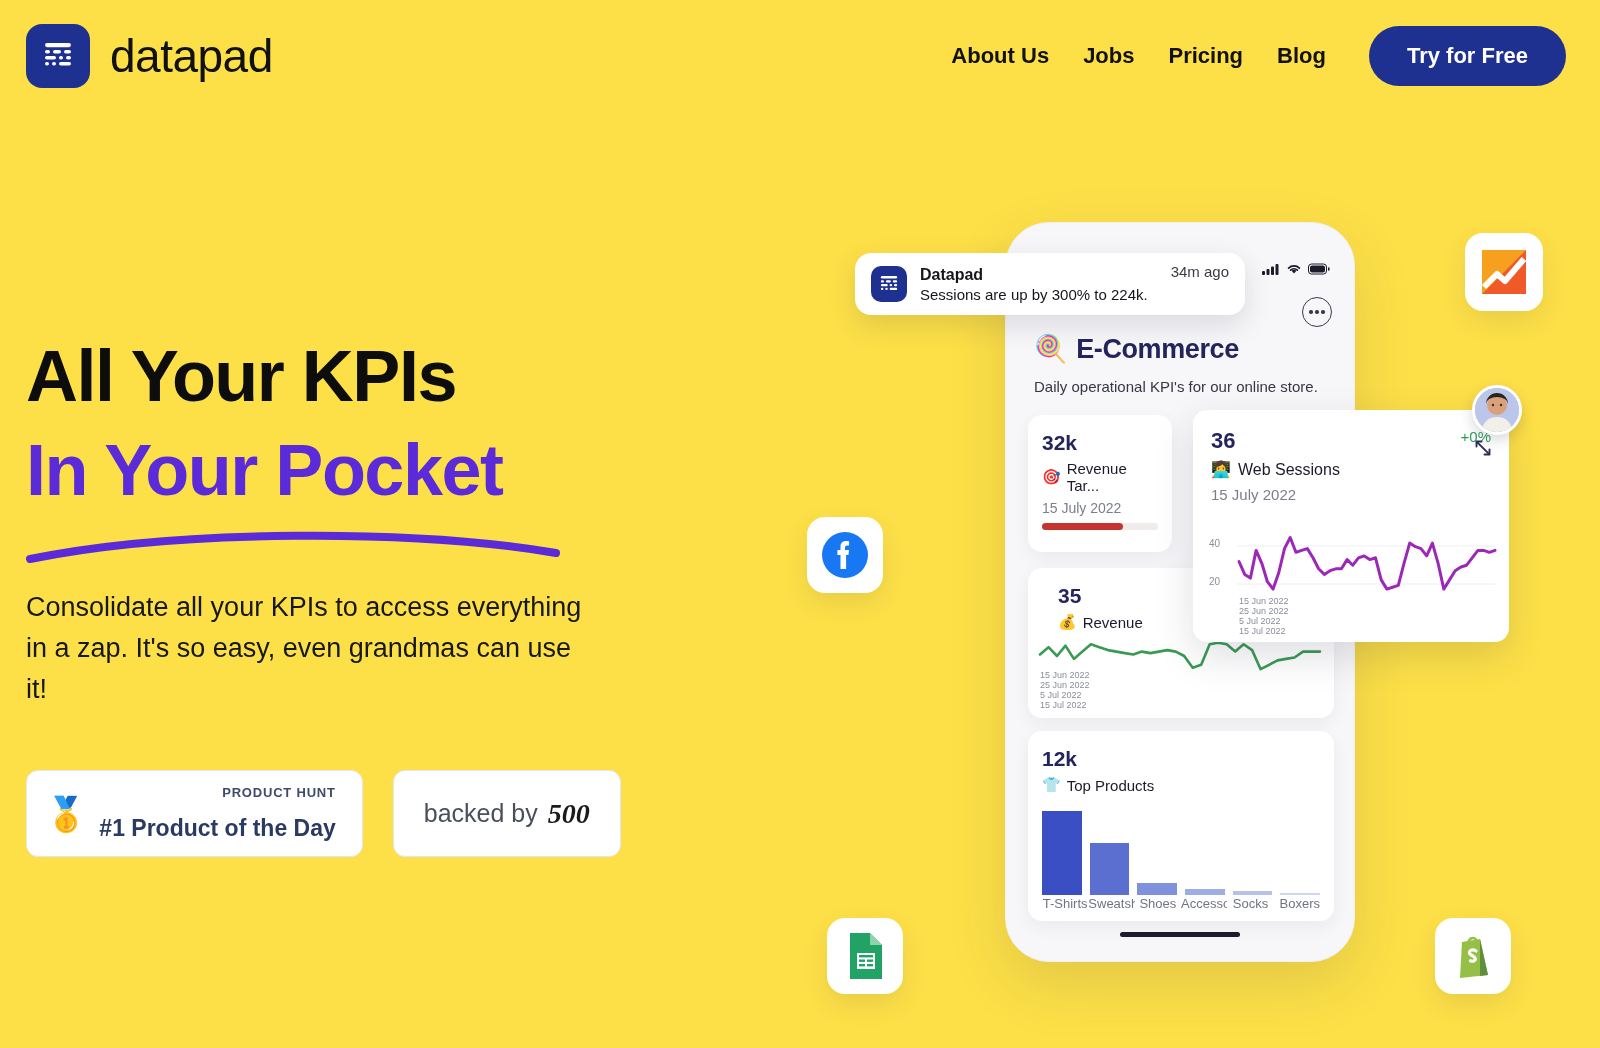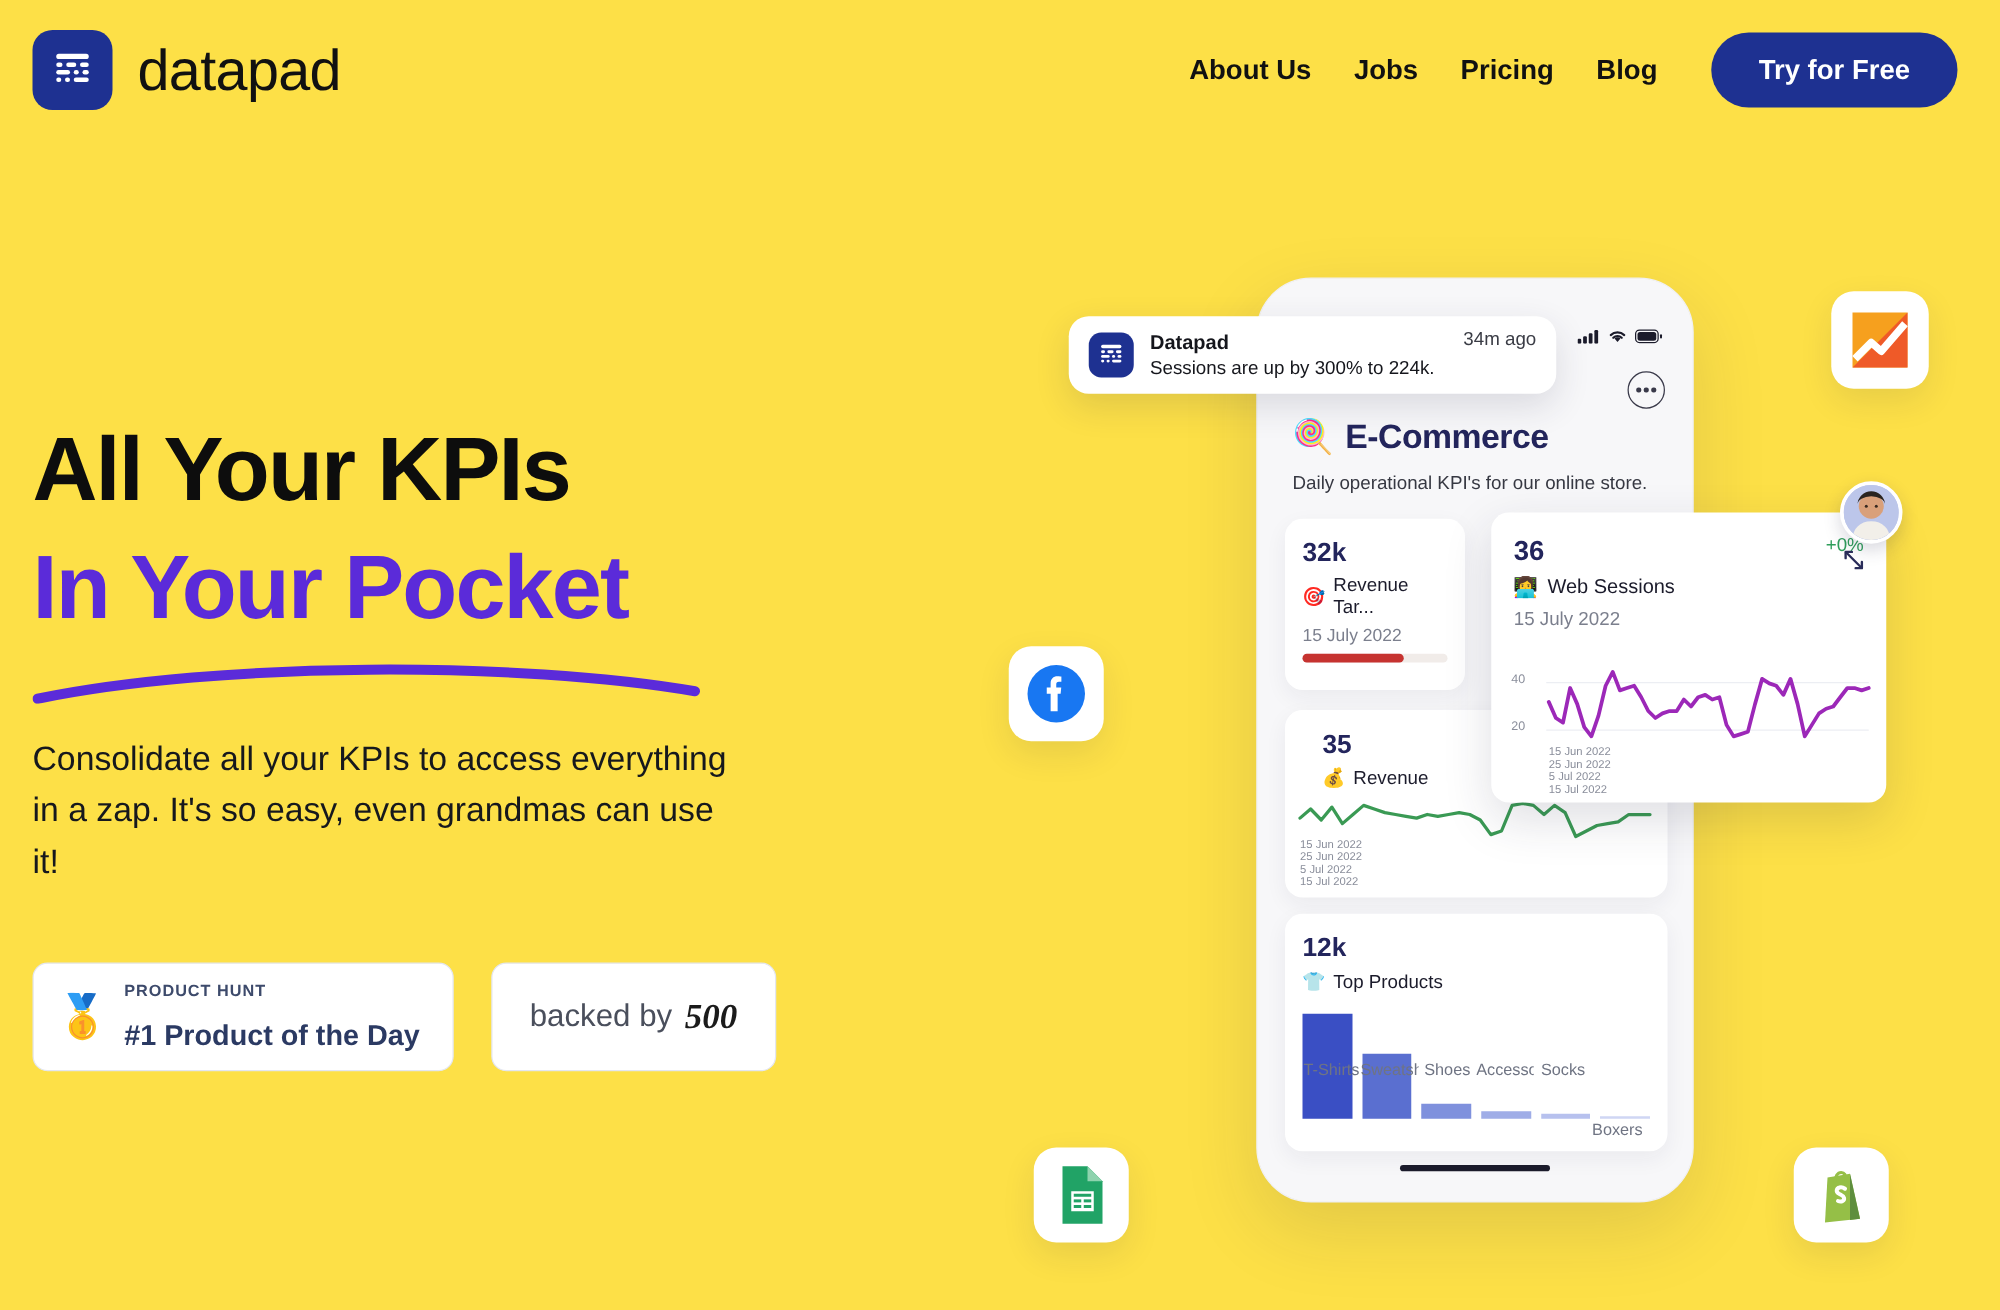--- a/index.html
+++ b/index.html
@@ -47,21 +47,21 @@
     max-width: 560px;
   }
 
   .badges { display: flex; gap: 30px; margin-top: 60px; }
   .badge {
     border: 1.5px solid #e3e6f0; border-radius: 12px; background: #fff;
     display: flex; align-items: center;
   }
   .badge-ph { padding: 14px 26px 14px 18px; gap: 12px; }
   .ph-icon { font-size: 34px; line-height: 1; }
-  .ph-text { display: flex; flex-direction: column; gap: 15px; }
+  .ph-text { display: flex; flex-direction: column; gap: 15px; align-items: flex-end; }
   .ph-kicker { font-size: 13px; font-weight: 700; letter-spacing: 0.8px; color: #3d4a6b; }
   .ph-title { font-size: 23px; font-weight: 700; color: #2b3a63; }
   .badge-500 { padding: 26px 30px; gap: 10px; }
   .b500-label { font-size: 25px; color: #4a4f5c; font-weight: 400; }
   .b500-num { font-size: 28px; font-weight: 700; color: #1b1b1b; font-family: "Liberation Serif", serif; font-style: italic; }
 
   
   .mock { position: absolute; left: 760px; top: 0; width: 840px; height: 1048px; }
 
   .phone {
@@ -293,21 +293,21 @@
             <div style="flex: 1 1 0%; height: 5.85455px; background: rgb(159, 173, 231);"></div>
             <div style="flex: 1 1 0%; height: 4.18182px; background: rgb(183, 193, 238);"></div>
             <div style="flex: 1 1 0%; height: 2.50909px; background: rgb(207, 214, 244);"></div>
           </div>
         <div id="bar-labels" style="position:absolute;left:14px;right:14px;bottom:10px;display:flex;gap:0;font-size:13px;color:#6f7483">
             <div style="flex: 1 1 0%; text-align: center; overflow: hidden; white-space: nowrap;">T-Shirts</div>
             <div style="flex: 1 1 0%; text-align: center; overflow: hidden; white-space: nowrap;">Sweatshirt</div>
             <div style="flex: 1 1 0%; text-align: center; overflow: hidden; white-space: nowrap;">Shoes</div>
             <div style="flex: 1 1 0%; text-align: center; overflow: hidden; white-space: nowrap;">Accessorie...</div>
             <div style="flex: 1 1 0%; text-align: center; overflow: hidden; white-space: nowrap;">Socks</div>
-            <div style="flex: 1 1 0%; text-align: left; overflow: hidden; white-space: nowrap; margin-top: 48px;">Boxers</div>
+            <div style="flex: 1 1 0%; text-align: right; overflow: hidden; white-space: nowrap;">Boxers</div>
           </div>
       </div>
 
       <div class="home-indicator"></div>
     </div>
 
     <div class="notif">
       <div class="notif-icon">
         <svg width="22" height="20" viewBox="0 0 34 32" aria-hidden="true">
           <rect x="4" y="3" width="26" height="4.2" rx="2.1" fill="#fff"></rect>

